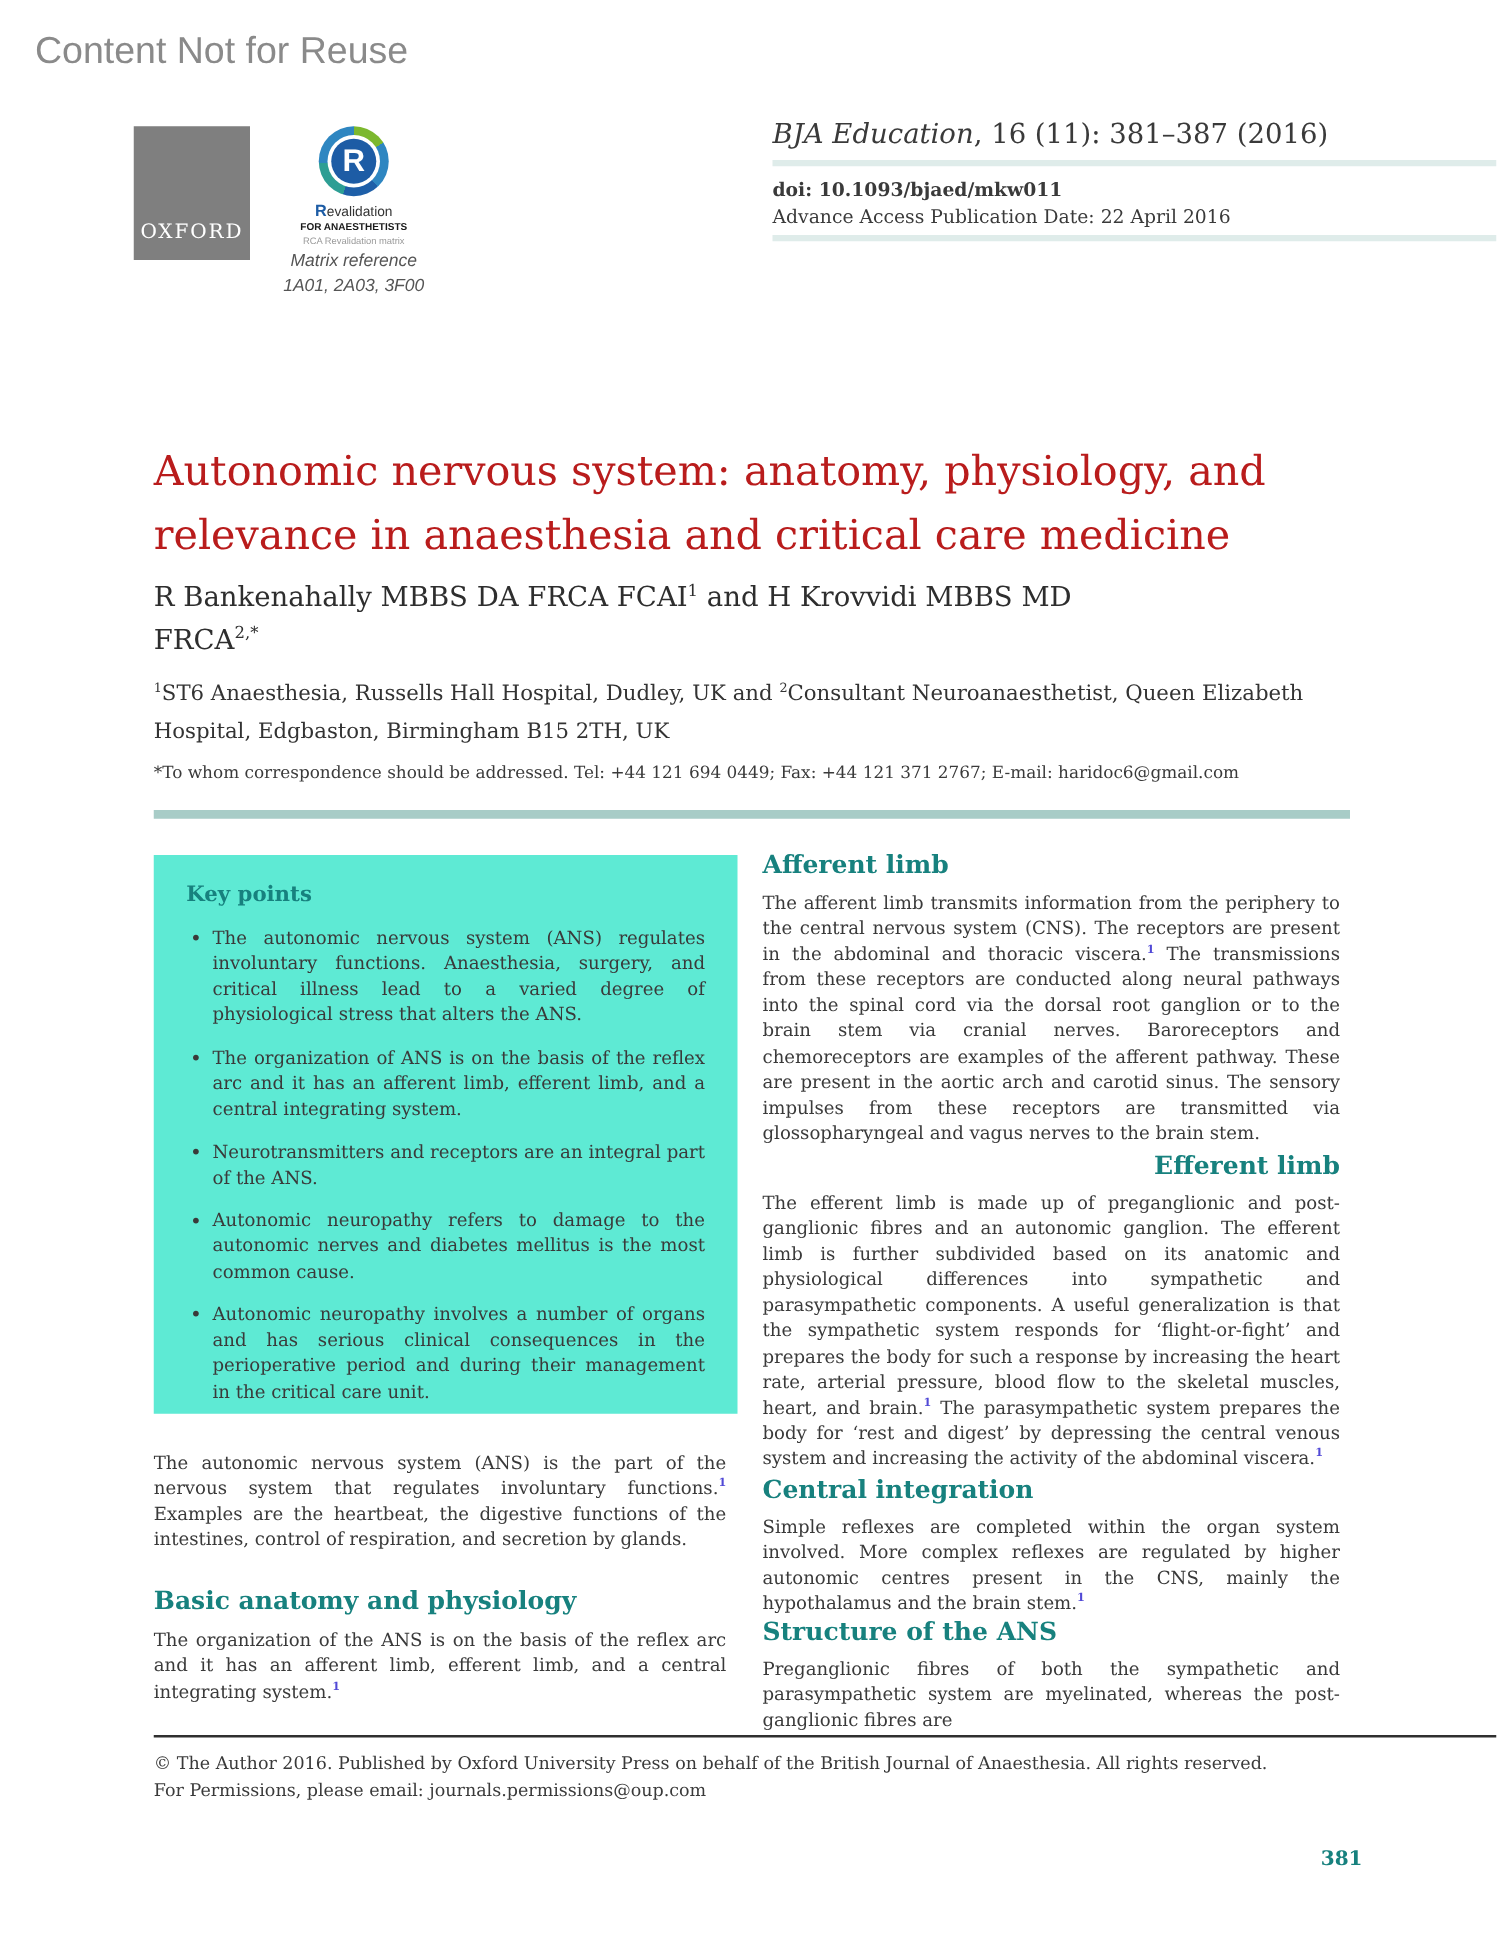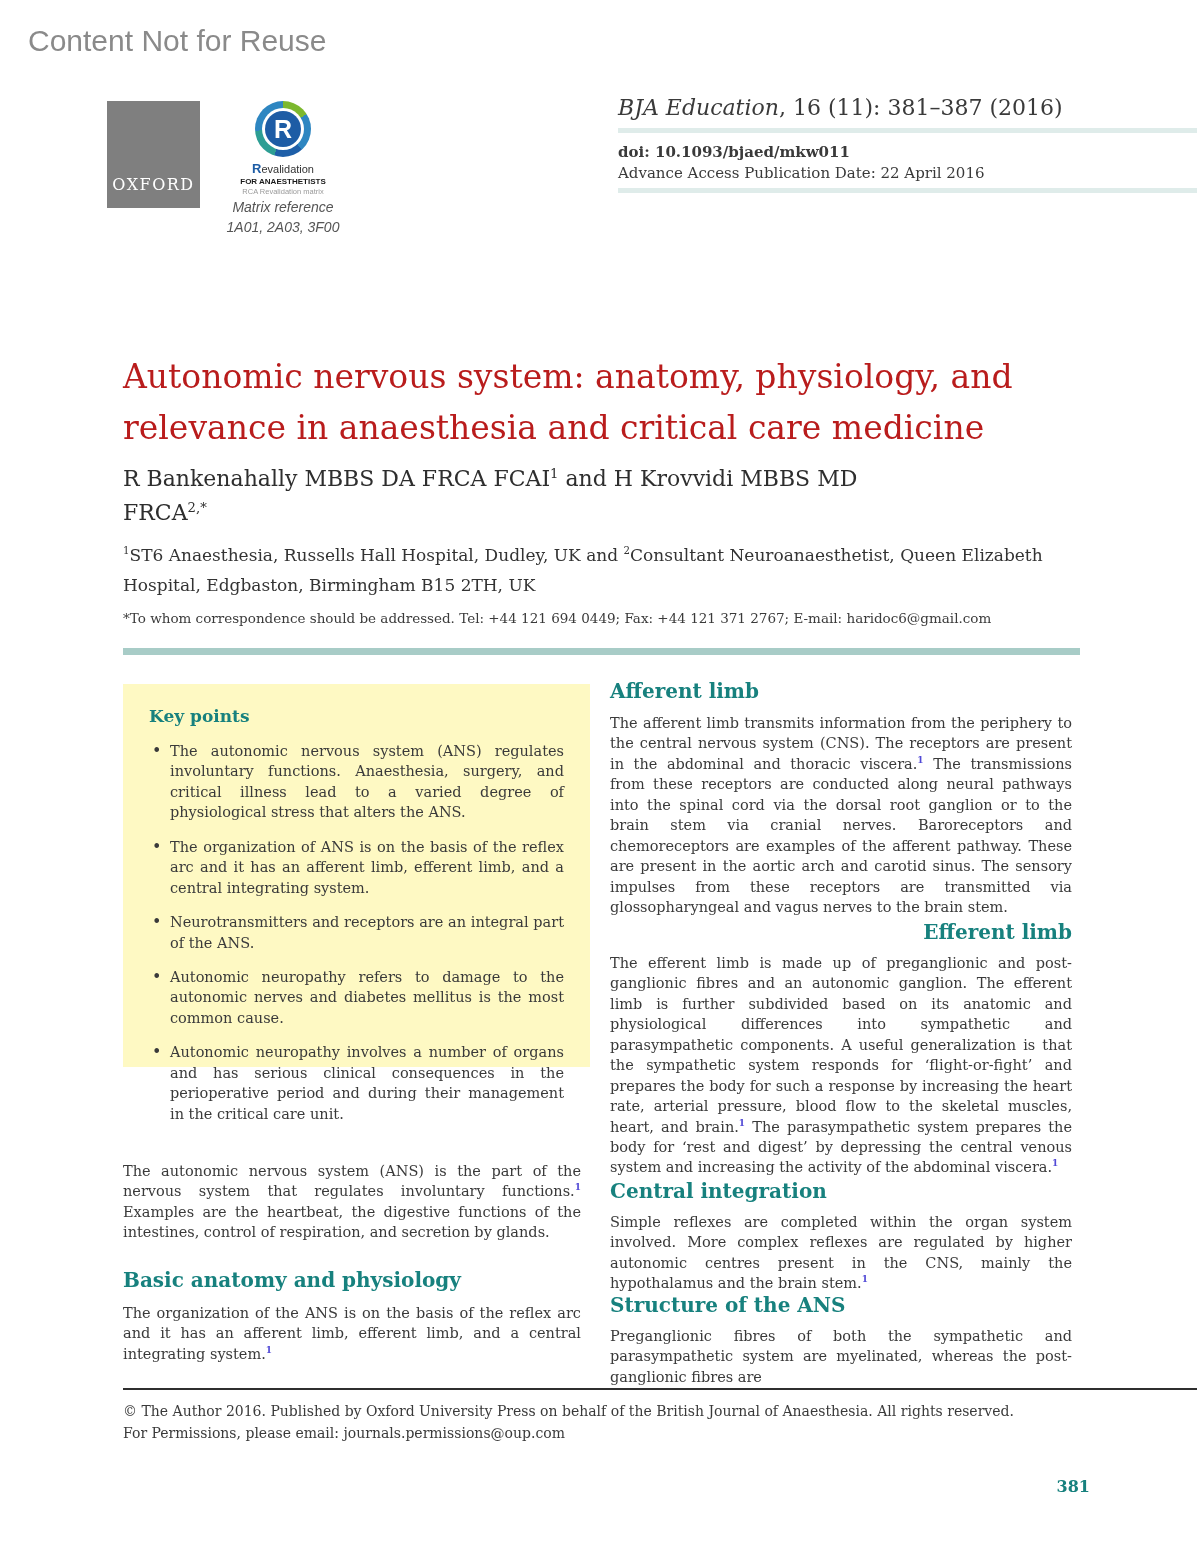--- a/index.html
+++ b/index.html
@@ -53,22 +53,22 @@
     position:absolute; left:123px; top:351px; width:900px;
     font-size:33px; line-height:1.56; color:#b91c1c;
   }
   .authors { position:absolute; left:123px; top:462px; width:760px; font-size:22px; color:#2e2e2e; line-height:1.55; }
   .aff-sup { font-size:60%; vertical-align:super; line-height:0; }
   .affil { position:absolute; left:123px; top:541px; width:940px; font-size:17px; line-height:1.75; color:#333; }
   .corresp { position:absolute; left:123px; top:610px; width:960px; font-size:13.5px; color:#3a3a3a; }
   .teal-rule { position:absolute; left:123px; top:648px; width:957px; height:7px; background:#a8ccc7; }
   
   .kp-box {
-    position:absolute; left:123px; top:684px; width:467px; height:383px;
-    background:#fef9c3; padding:22px 26px 16px 26px;
+    position:absolute; left:123px; top:684px; width:467px; height:447px;
+    background:#5eead4; padding:22px 26px 16px 26px;
   }
   .kp-title { color:#17817e; font-weight:bold; font-size:17px; margin-bottom:15px; }
   .kp-list { list-style:none; }
   .kp-item {
     position:relative; padding-left:21px; margin-bottom:14px;
     font-size:14.5px; line-height:1.41; text-align:justify; color:#3a3a3a;
   }
   .kp-item::before { content:"\2022"; position:absolute; left:3px; top:-1px; font-size:16px; }
   
   .para { position:absolute; font-size:14.5px; line-height:1.41; text-align:justify; color:#3a3a3a; }

